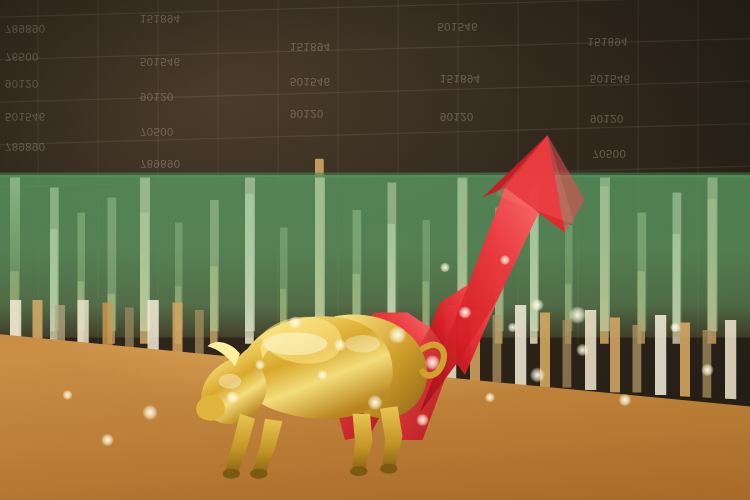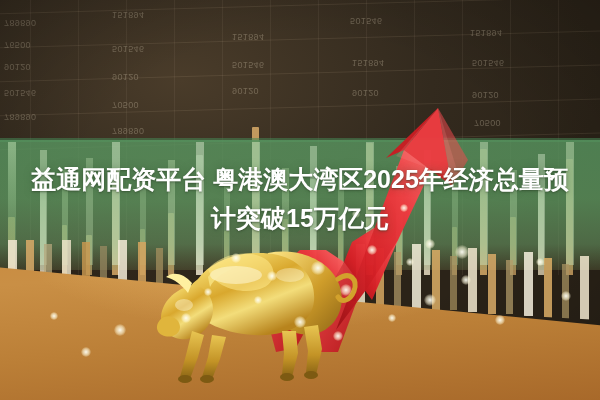--- a/index.html
+++ b/index.html
@@ -411,18 +411,14 @@
       <div class="bokeh" style="left: 81px; top: 347px; width: 10px; height: 10px;"></div>
       <div class="bokeh" style="left: 50px; top: 312px; width: 8px; height: 8px;"></div>
       <div class="bokeh" style="left: 406px; top: 258px; width: 8px; height: 8px;"></div>
       <div class="bokeh" style="left: 388px; top: 314px; width: 8px; height: 8px;"></div>
       <div class="bokeh" style="left: 455px; top: 245px; width: 14px; height: 14px;"></div>
       <div class="bokeh" style="left: 425px; top: 239px; width: 10px; height: 10px;"></div>
       <div class="bokeh" style="left: 352px; top: 210px; width: 8px; height: 8px;"></div>
       <div class="bokeh" style="left: 400px; top: 204px; width: 8px; height: 8px;"></div>
     </div>
 
-  <div class="headline">
-    <span>益通网配资平台 粤港澳大湾区2025年经济总量预</span>
-    <span class="l2">计突破15万亿元</span>
-  </div>
 
 </div>
 
 </body></html>

